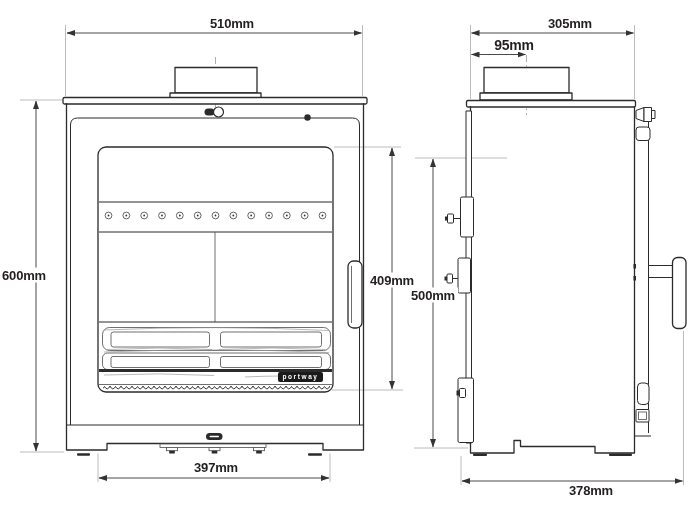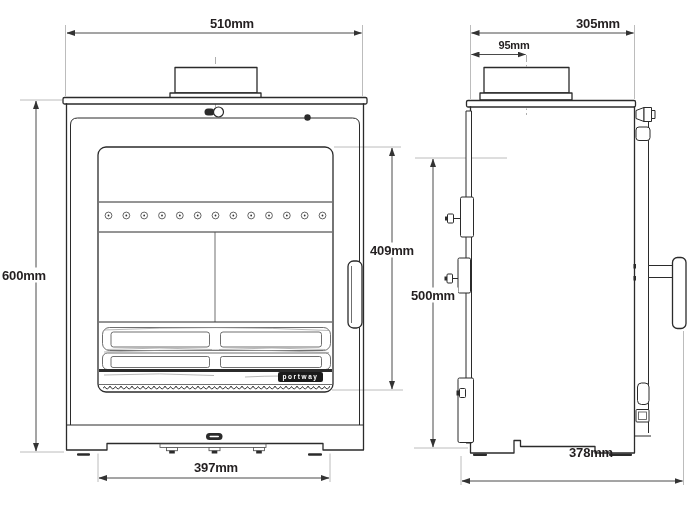--- a/index.html
+++ b/index.html
@@ -218,23 +218,23 @@
     <g>
       <rect class="s2 fw" x="648.5" y="265.5" width="24" height="12"></rect>
       <rect class="s1 fw" x="672.5" y="257.5" width="13.5" height="71" rx="5"></rect>
     </g>
     <rect class="fd" x="473" y="453.5" width="14" height="2.6" rx="1"></rect>
     <rect class="fd" x="609" y="453.5" width="23" height="2.6" rx="1"></rect>
   </g>
 </svg>
 
 <span class="lbl" style="left:214px;top:23px">510mm</span>
-<span class="lbl" style="left:580px;top:23px">305mm</span>
-<span class="lbl" style="left:496px;top:45px;font-size:11px">95mm</span>
+<span class="lbl" style="left:552px;top:23px">305mm</span>
+<span class="lbl" style="left:496px;top:45px;font-size:14px">95mm</span>
 <span class="lbl bg" style="left:24px;top:275px">600mm</span>
-<span class="lbl bg" style="left:392px;top:250px">409mm</span>
+<span class="lbl bg" style="left:392px;top:280px">409mm</span>
 <span class="lbl bg" style="left:433px;top:295px">500mm</span>
 <span class="lbl" style="left:198px;top:467px">397mm</span>
-<span class="lbl" style="left:573px;top:452px">378mm</span>
+<span class="lbl" style="left:573px;top:490px">378mm</span>
 
 <span class="badge">portway</span>
 
 </div>
 
 </body></html>

